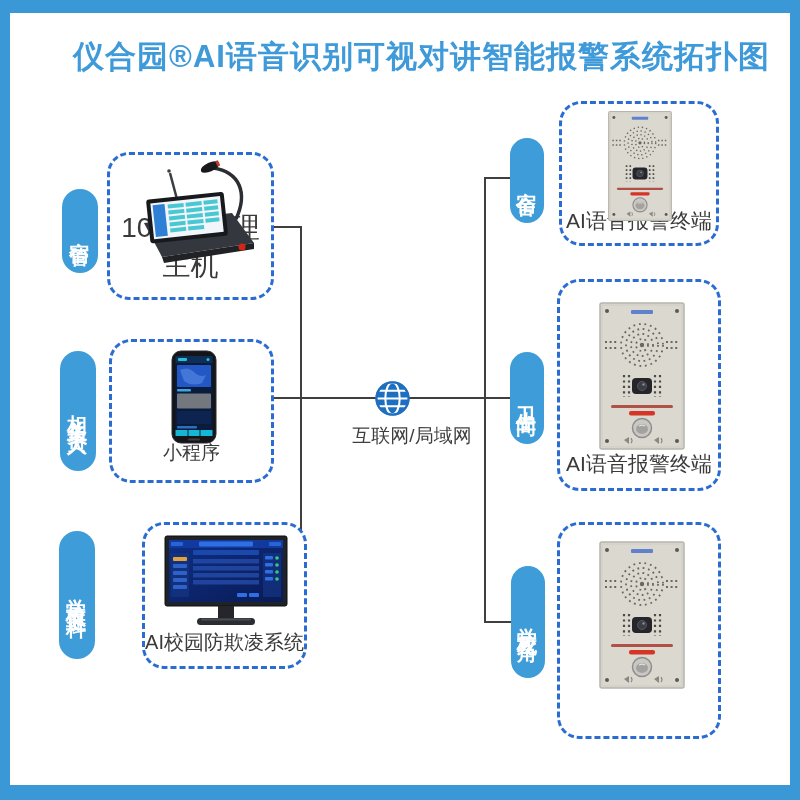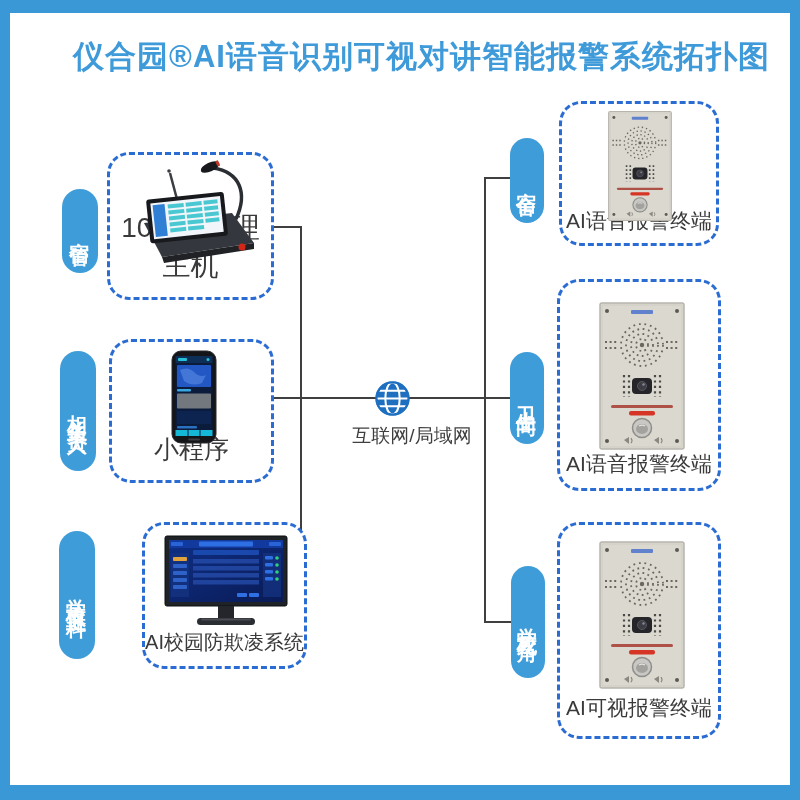--- a/index.html
+++ b/index.html
@@ -152,21 +152,21 @@
       <rect x="13" y="45.5" width="34" height="15" rx="1" fill="#73787E"></rect>
       <rect x="13" y="63" width="34" height="13" rx="1" fill="#0E2450"></rect>
       <rect x="13" y="78" width="20" height="2.5" rx="1" fill="#2A6FC0"></rect>
       <rect x="11.5" y="82" width="37" height="6" fill="#14B7D6"></rect>
       <g stroke="#0A1B3C" stroke-width="1">
           <line x1="24" y1="82" x2="24" y2="88"></line>
           <line x1="36" y1="82" x2="36" y2="88"></line>
         </g>
       <rect x="24" y="90.5" width="12" height="2" rx="1" fill="#3A3B40"></rect>
     </svg>
-    <div class="cap" style="bottom:14px;font-size:25px;">小程序</div>
+    <div class="cap" style="bottom:14px;font-size:19px;">小程序</div>
   </div>
 
   <div class="dbox" style="left:109px;top:522px;width:165px;height:147px;margin-left:33px;">
     <svg class="devsvg" style="left:16px;top:8px;" width="130" height="104" viewBox="0 0 130 104">
       <defs>
         <linearGradient id="mgrad" x1="0" y1="0" x2="1" y2="1">
           <stop offset="0" stop-color="#0E2F86"></stop>
             <stop offset="1" stop-color="#0A1B55"></stop>
         </linearGradient>
       </defs>
@@ -232,16 +232,15 @@
     <svg class="devsvg" style="left:38px;top:18px;" width="88" height="152" viewBox="0 0 88 150">
       <use href="#panel"></use>
     </svg>
     <div class="cap" style="bottom:10px;font-size:21px;">AI语音报警终端</div>
   </div>
 
   <div class="dbox" style="left:557px;top:522px;width:164px;height:217px;">
     <svg class="devsvg" style="left:32px;top:15px;" width="100" height="150" viewBox="0 0 88 150">
       <use href="#panel"></use>
     </svg>
-    <div class="cap" style="bottom:14px;font-size:21px;">AI可视报警终端</div>
   </div>
 
 </div>
 
 </body></html>

